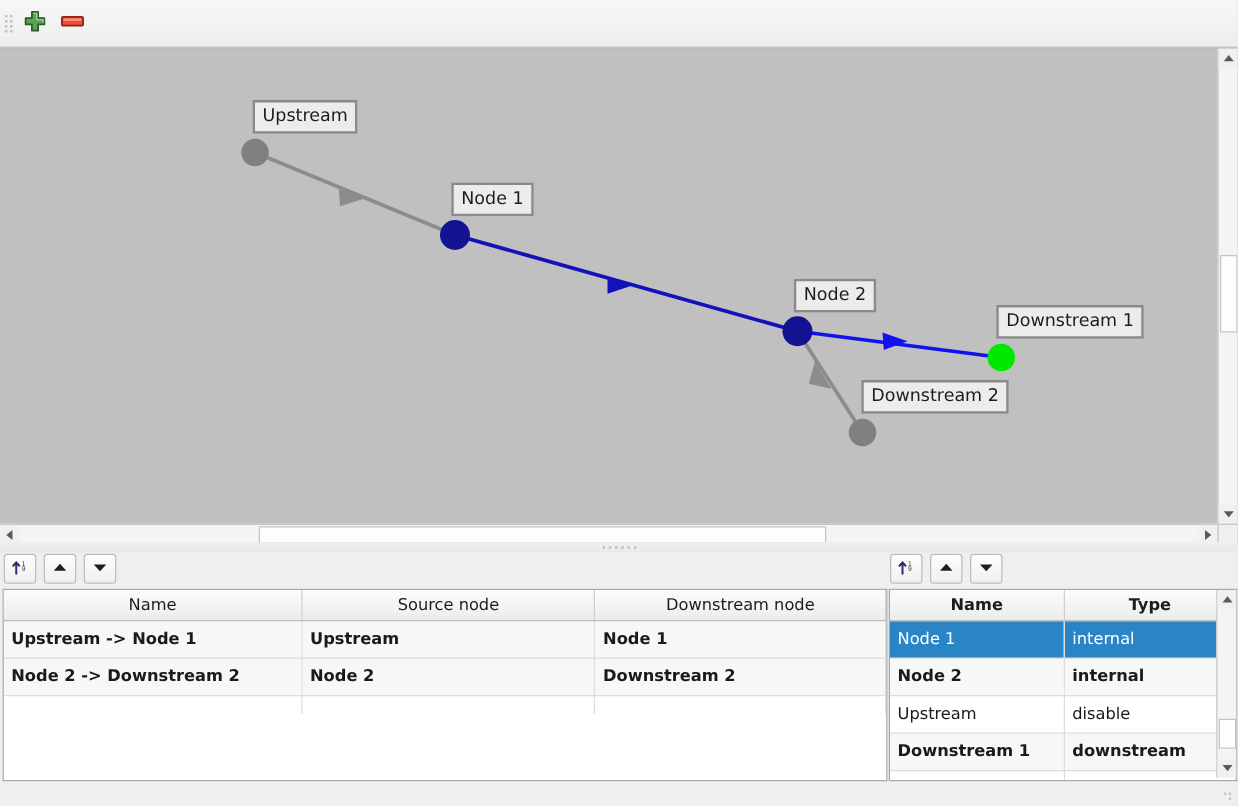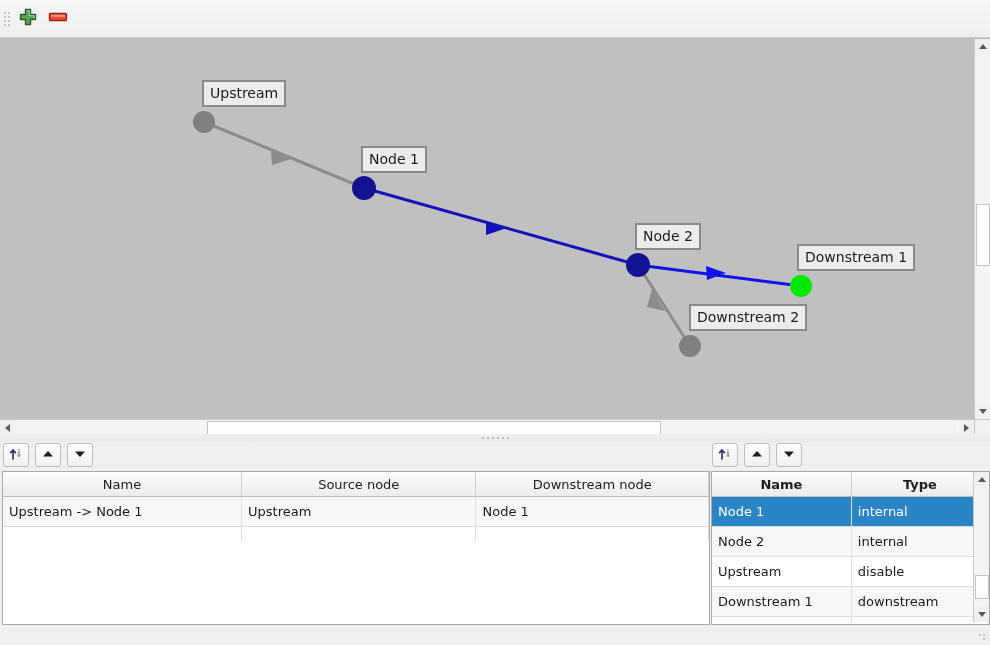--- a/index.html
+++ b/index.html
@@ -149,21 +149,21 @@
   table.grid td {
     border-right: 1px solid #dddddd;
     border-bottom: 1px solid #dcdcdc;
     font-size: 13px;
     color: #1a1a1a;
     height: 29px;
     padding: 0 0 0 6px;
     white-space: nowrap;
     overflow: hidden;
   }
-  tr.alt td { background: #f7f7f7; }
+  tr.alt td { background: #f7f7f7; font-weight: bold; }
   tr.sel td { background: #2a85c6; color: #ffffff; }
   tr.blank td { height: 14px; border-bottom: none; }
 
   .nodes-scroll {
     position: absolute; right: 0; top: 0;
     width: 15px; height: 150px;
     background: #f4f4f4; border-left: 1px solid #c8c8c8;
   }
 </style>
 </head>
@@ -337,20 +337,25 @@
           <th>Source node</th>
           <th>Downstream node</th>
         </tr>
       </thead>
       <tbody>
         <tr class="alt">
           <td>Upstream -&gt; Node 1</td>
           <td>Upstream</td>
           <td>Node 1</td>
         </tr>
+        <tr class="alt">
+          <td>Node 2 -&gt; Downstream 2</td>
+          <td>Node 2</td>
+          <td>Downstream 2</td>
+        </tr>
         <tr class="blank">
           <td></td>
           <td></td>
           <td></td>
         </tr>
       </tbody>
     </table>
   </div>
 
   <div class="table-panel" id="nodes-panel">

